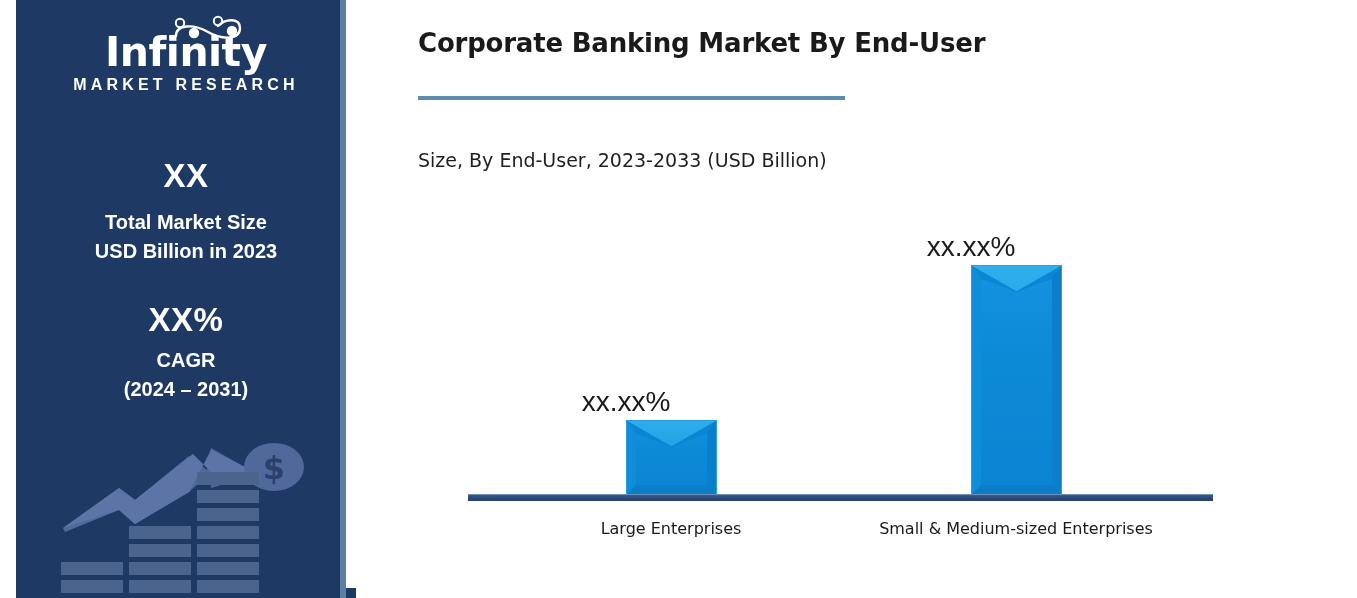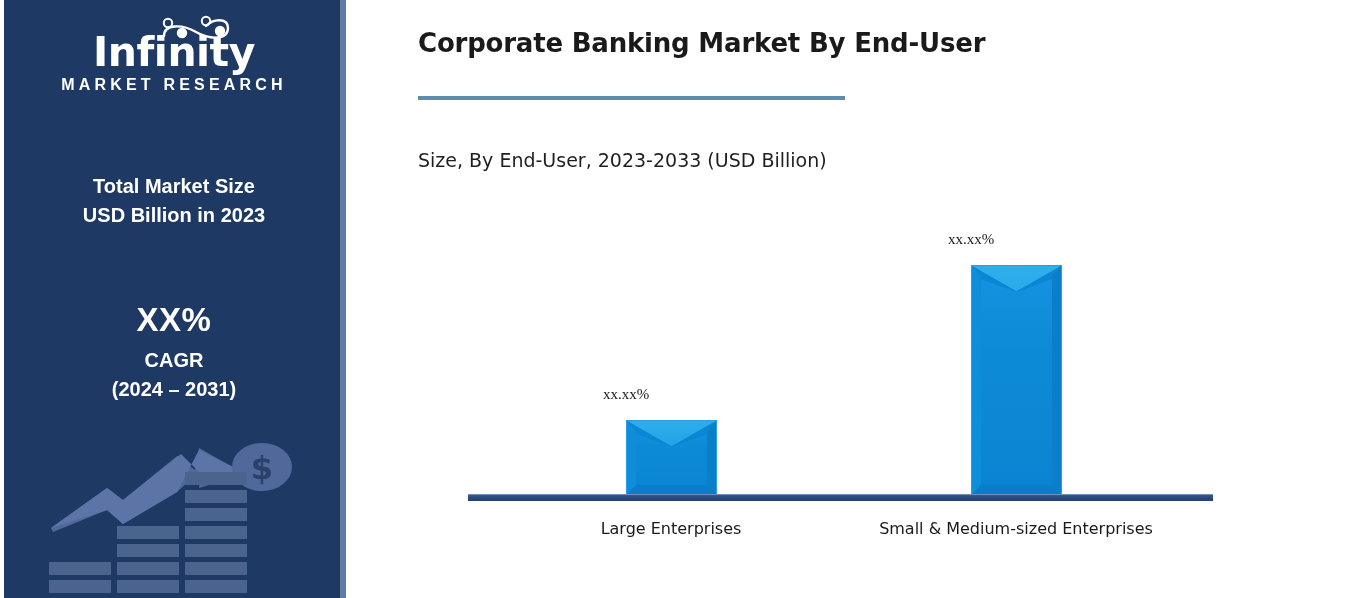--- a/index.html
+++ b/index.html
@@ -5,21 +5,21 @@
   * { margin:0; padding:0; box-sizing:border-box; }
   html, body { width:1357px; height:598px; overflow:hidden; }
   body {
     background:#ffffff;
     font-family:"Liberation Sans", sans-serif;
     position:relative;
   }
 
   
   #sidebar {
-    position:absolute; left:4px; top:0; width:340px; height:598px;
+    position:absolute; left:16px; top:0; width:340px; height:598px;
     background:#1e3a64; overflow:hidden;
   }
   #sidebar-edge {
     position:absolute; left:340px; top:0; width:6px; height:598px;
     background:#5e7fa3;
   }
 
   
   #logo { position:absolute; left:0; top:14px; width:340px; height:82px; }
   #logo-mark { position:absolute; left:140px; top:0px; width:110px; height:34px; }
@@ -112,21 +112,21 @@
                       calc(100% - 10px) calc(100% - 10px),
                       10px calc(100% - 10px));
   }
   .bar .f-edge {
     border:1px solid #2a9ee4;
     background:transparent;
   }
 
   .bar-label {
     position:absolute; width:200px; text-align:center;
-    font-size:15px; color:#1a1a1a; font-family:Liberation Serif, serif;
+    font-size:28px; color:#1a1a1a; font-family:Liberation Sans, sans-serif;
   }
   .cat-label {
     position:absolute; width:400px; text-align:center;
     font-size:16px; color:#1a1a1a; font-family:"DejaVu Sans", sans-serif;
     white-space:nowrap;
   }
 </style>
 </head>
 <body>
 
@@ -138,20 +138,21 @@
       <circle cx="24" cy="9" r="4.2" fill="none" stroke="#ffffff" stroke-width="2"></circle>
       <circle cx="62" cy="7" r="4.2" fill="none" stroke="#ffffff" stroke-width="2"></circle>
       <circle cx="38" cy="19" r="5.2" fill="#ffffff"></circle>
       <circle cx="76" cy="17" r="5.2" fill="#ffffff"></circle>
     </svg>
     <div id="logo-word">Infinity</div>
     <div id="logo-sub">MARKET RESEARCH</div>
   </div>
 
   <div class="stat" id="stat-market">
+    <div class="stat-big">XX</div>
     <div class="stat-line" style="margin-top:14px">Total Market Size</div>
     <div class="stat-line">USD Billion in 2023</div>
   </div>
 
   <div class="stat" id="stat-cagr">
     <div class="stat-big">XX%</div>
     <div class="stat-line" style="margin-top:8px">CAGR</div>
     <div class="stat-line">(2024 – 2031)</div>
   </div>
 

